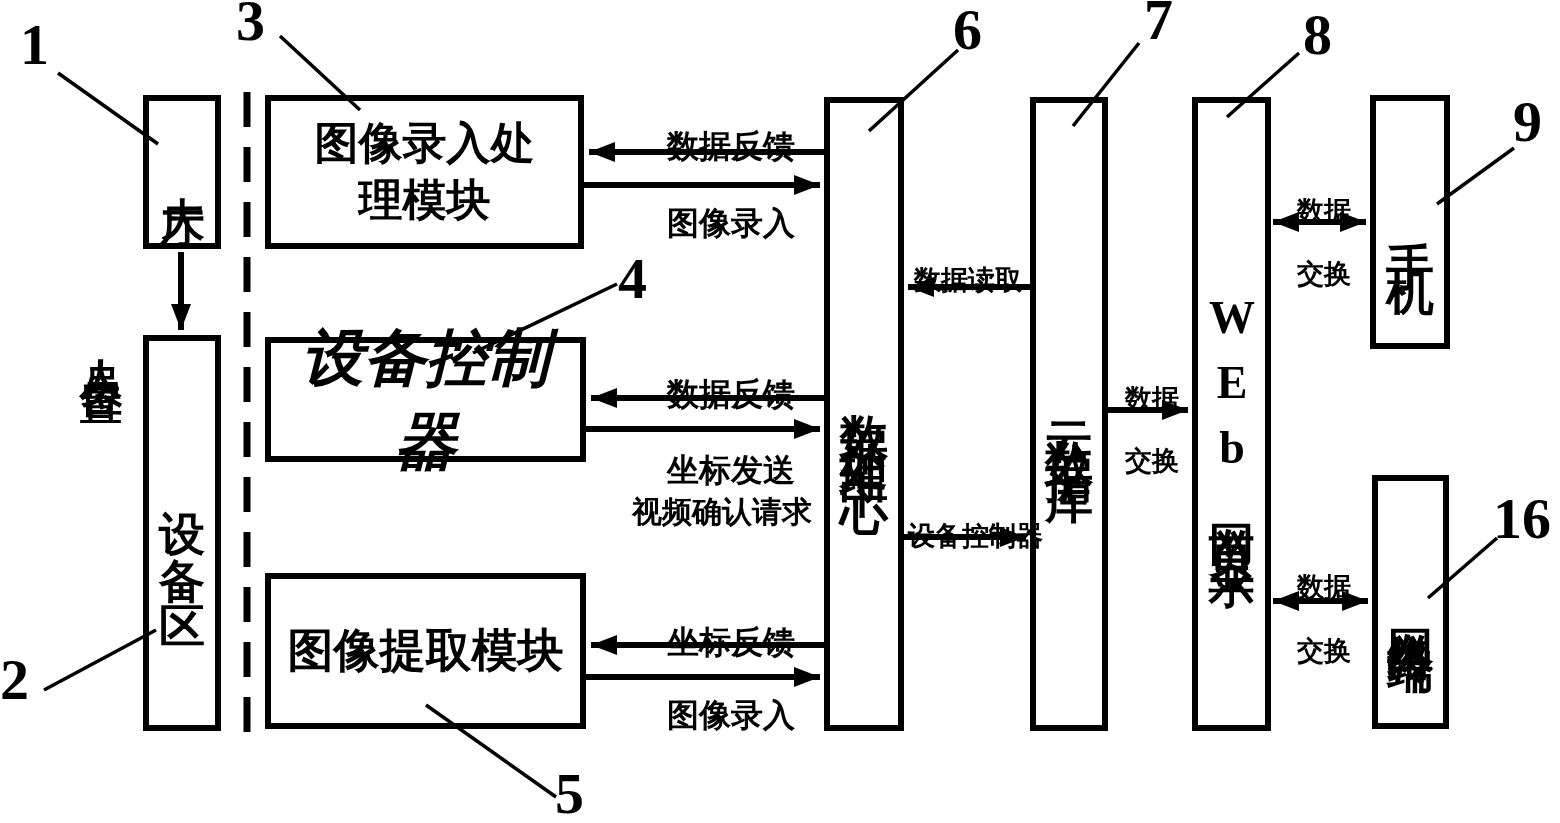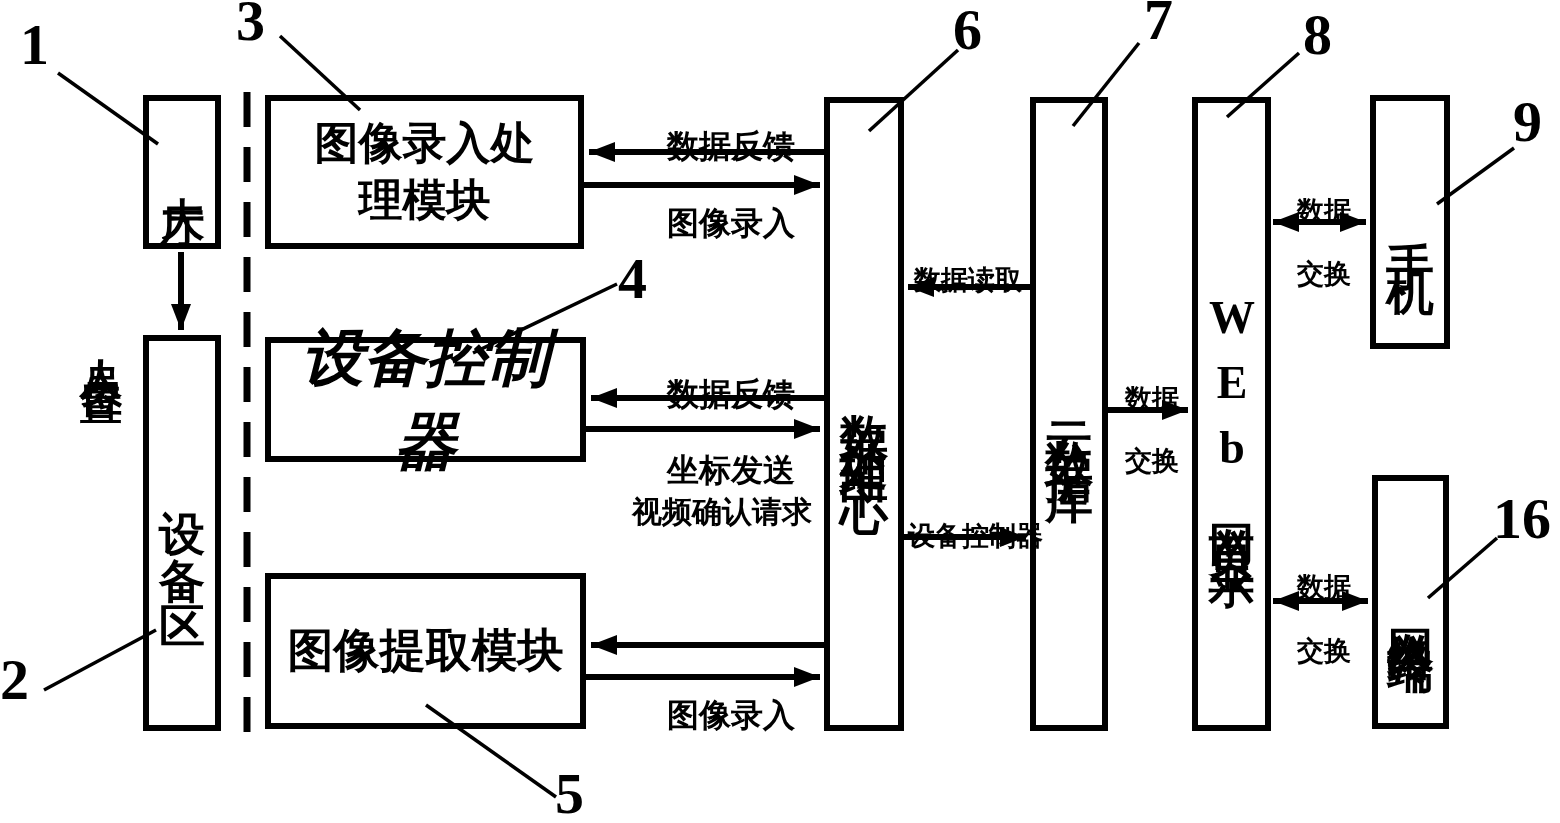--- a/index.html
+++ b/index.html
@@ -74,20 +74,21 @@
   <div class="callout" style="left:1144px;top:-9px;">7</div>
   <div class="callout" style="left:1303px;top:6px;">8</div>
   <div class="callout" style="left:1513px;top:93px;">9</div>
   <div class="callout" style="left:1493px;top:490px;">16</div>
 
   <div class="elabel" style="left:605px;top:112px;width:190px;font-size:32px;">数据反馈</div>
   <div class="elabel" style="left:605px;top:189px;width:190px;font-size:32px;">图像录入</div>
   <div class="elabel" style="left:605px;top:360px;width:190px;font-size:32px;">数据反馈</div>
   <div class="elabel" style="left:588px;top:479px;width:224px;font-size:30px;">视频确认请求</div>
   <div class="elabel" style="left:605px;top:436px;width:190px;font-size:32px;">坐标发送</div>
+  <div class="elabel" style="left:605px;top:608px;width:190px;font-size:32px;">坐标反馈</div>
   <div class="elabel" style="left:605px;top:681px;width:190px;font-size:32px;">图像录入</div>
   <div class="elabel" style="left:908px;top:249px;width:114px;font-size:27px;">数据读取</div>
   <div class="elabel" style="left:908px;top:505px;width:114px;font-size:27px;">设备控制器</div>
   <div class="elabel" style="left:1117px;top:368px;width:62px;font-size:27px;">数据</div>
   <div class="elabel" style="left:1117px;top:430px;width:62px;font-size:27px;">交换</div>
   <div class="elabel" style="left:1289px;top:180px;width:62px;font-size:27px;">数据</div>
   <div class="elabel" style="left:1289px;top:243px;width:62px;font-size:27px;">交换</div>
   <div class="elabel" style="left:1289px;top:556px;width:62px;font-size:27px;">数据</div>
   <div class="elabel" style="left:1289px;top:620px;width:62px;font-size:27px;">交换</div>
 

